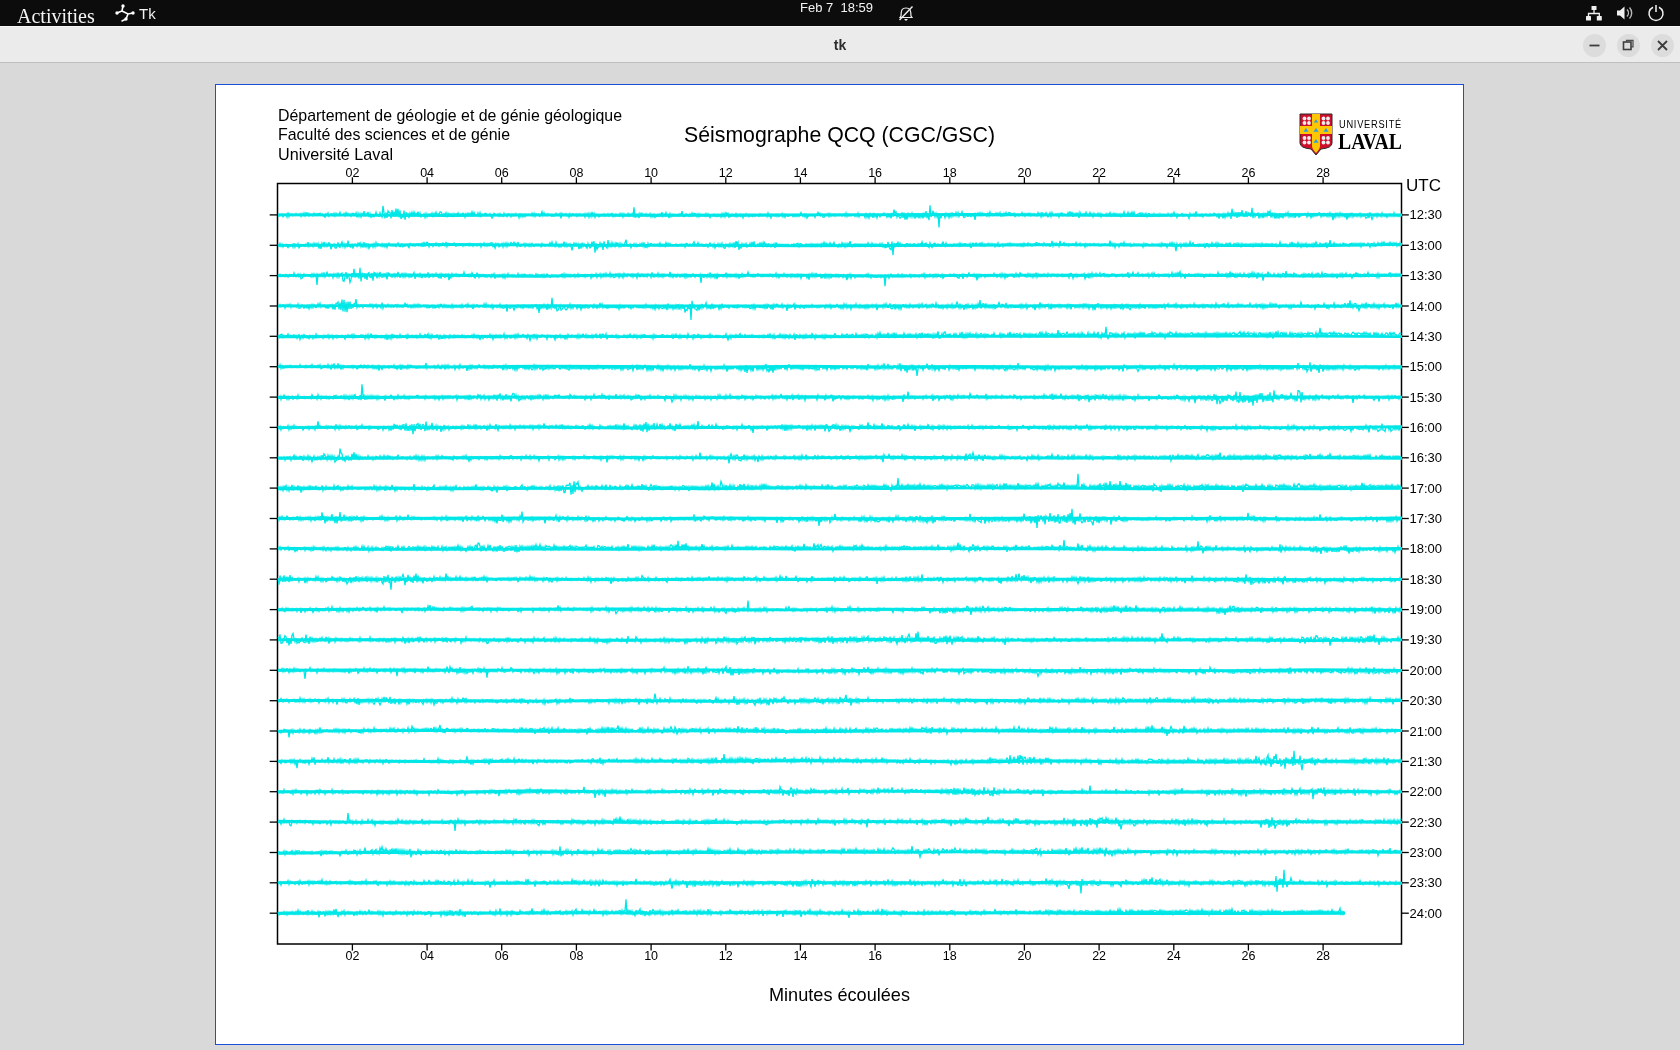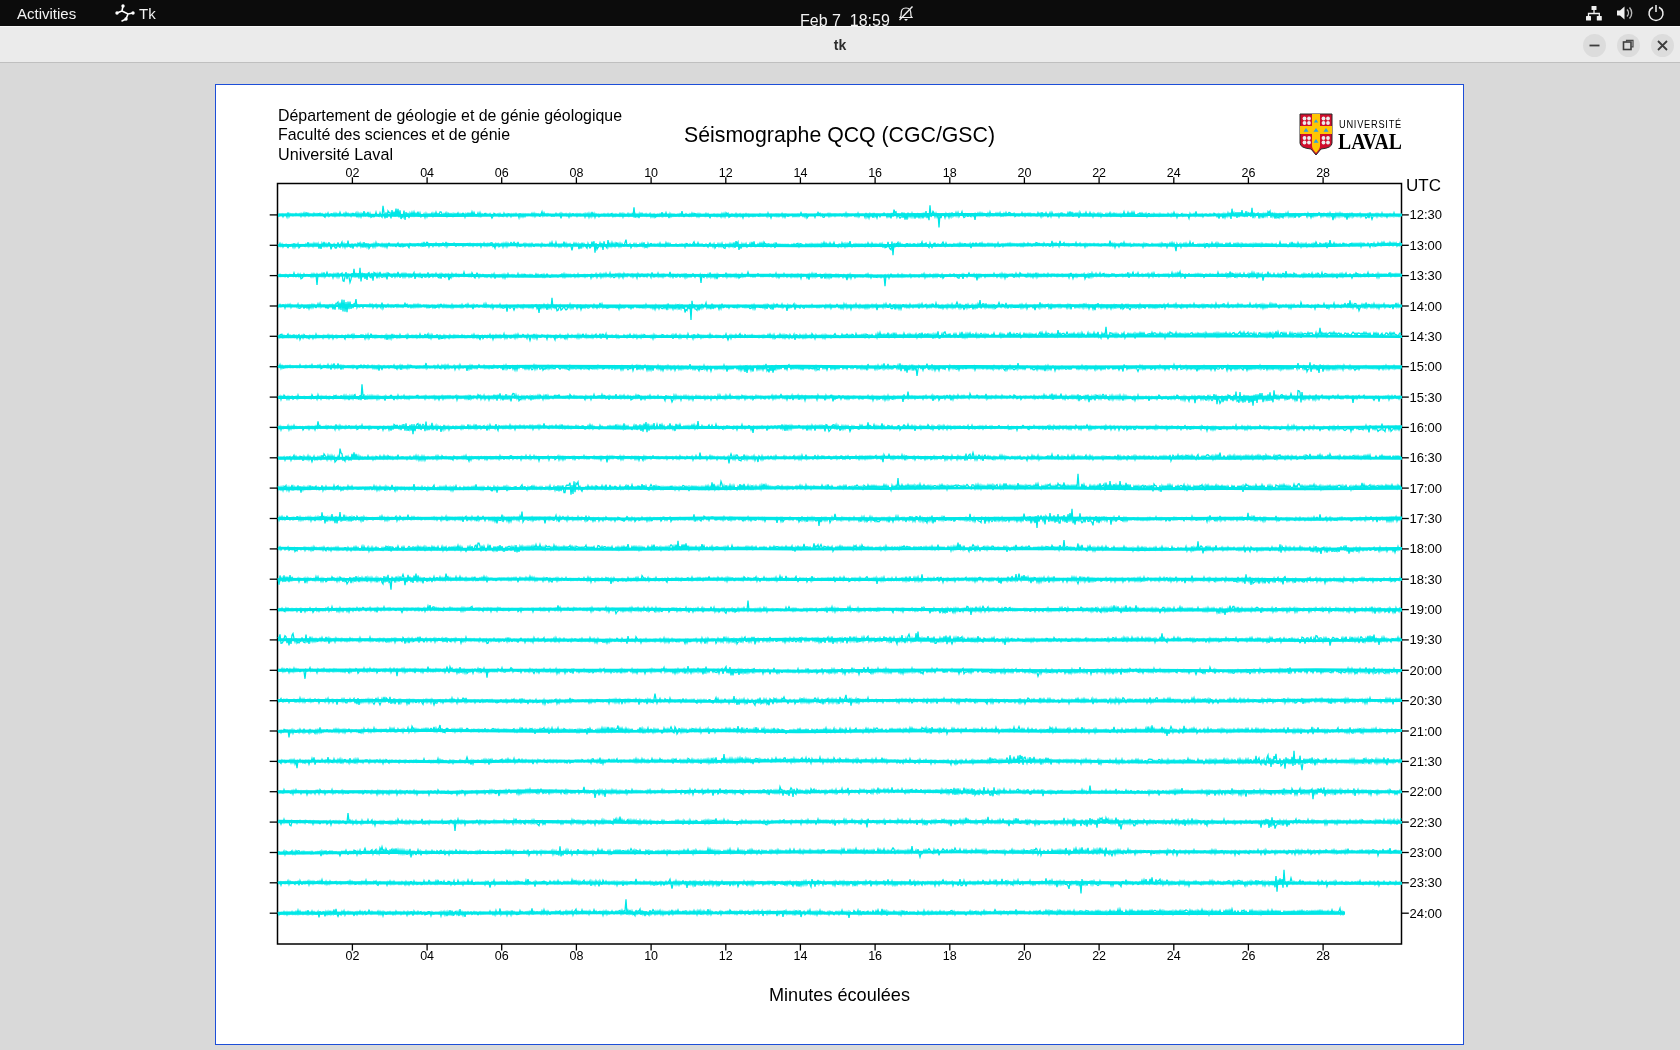--- a/index.html
+++ b/index.html
@@ -1,19 +1,19 @@
 <!DOCTYPE html>
 <html><head><meta charset="utf-8">
 <style>
 html,body{margin:0;padding:0;width:1680px;height:1050px;overflow:hidden;
  font-family:"Liberation Sans",sans-serif;}
 #topbar{position:absolute;left:0;top:0;width:1680px;height:26px;background:#0c0c0c;color:#f3f3f3;}
-#topbar .act{position:absolute;left:17px;top:5px;font-size:15px;}
+#topbar .act{position:absolute;left:17px;top:5px;font-size:20px;font-family:Liberation Serif, serif;}
 #topbar .tk{position:absolute;left:139px;top:5px;font-size:15px;}
-#topbar .clock{position:absolute;left:800px;top:12px;font-size:16px;}
+#topbar .clock{position:absolute;left:800px;top:0;font-size:13px;}
 #titlebar{position:absolute;left:0;top:26px;width:1680px;height:35px;background:#ebebeb;border-top:1.5px solid #f7f7f7;border-bottom:1px solid #bfbfbf;}
 #titlebar .t{position:absolute;left:0;width:1680px;text-align:center;top:9.5px;font-size:14px;font-weight:bold;color:#2d2d2d;}
 .wbtn{position:absolute;top:6.5px;width:23px;height:23px;border-radius:50%;background:#dcdcdc;}
 #content{position:absolute;left:0;top:63px;width:1680px;height:987px;background:#d9d9d9;}
 #page{position:absolute;left:215px;top:21px;width:1247px;height:959px;background:#fff;border:1px solid #1d4ed8;}
 .tr{fill:none;stroke:#00e7e7;stroke-width:1.3;}
 .core{fill:none;stroke:#00e5e5;stroke-width:2.9;}
 text{fill:#000;font-family:"Liberation Sans",sans-serif;}
 </style></head>
 <body>

